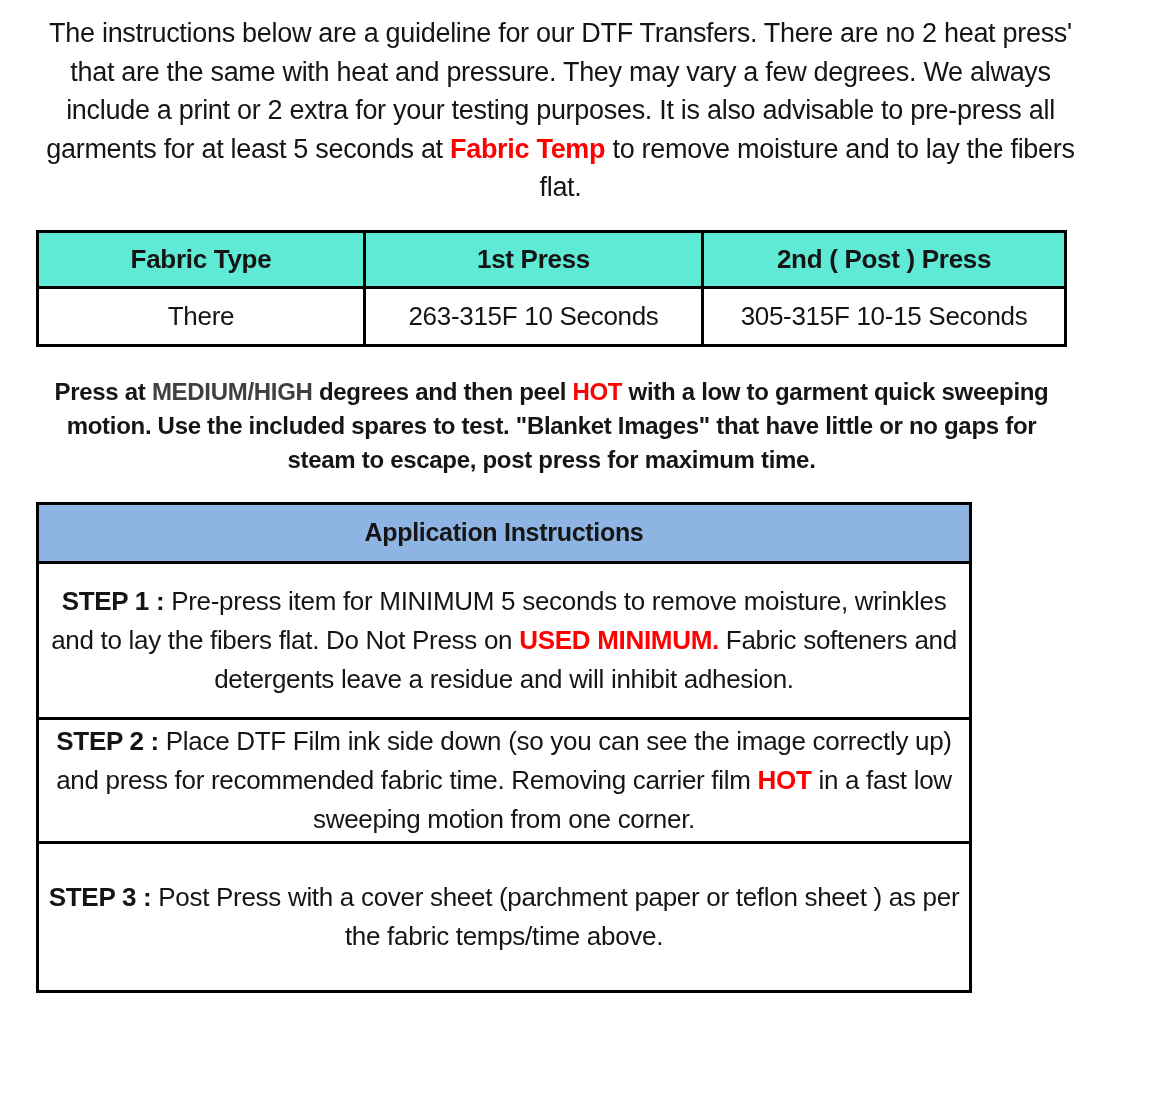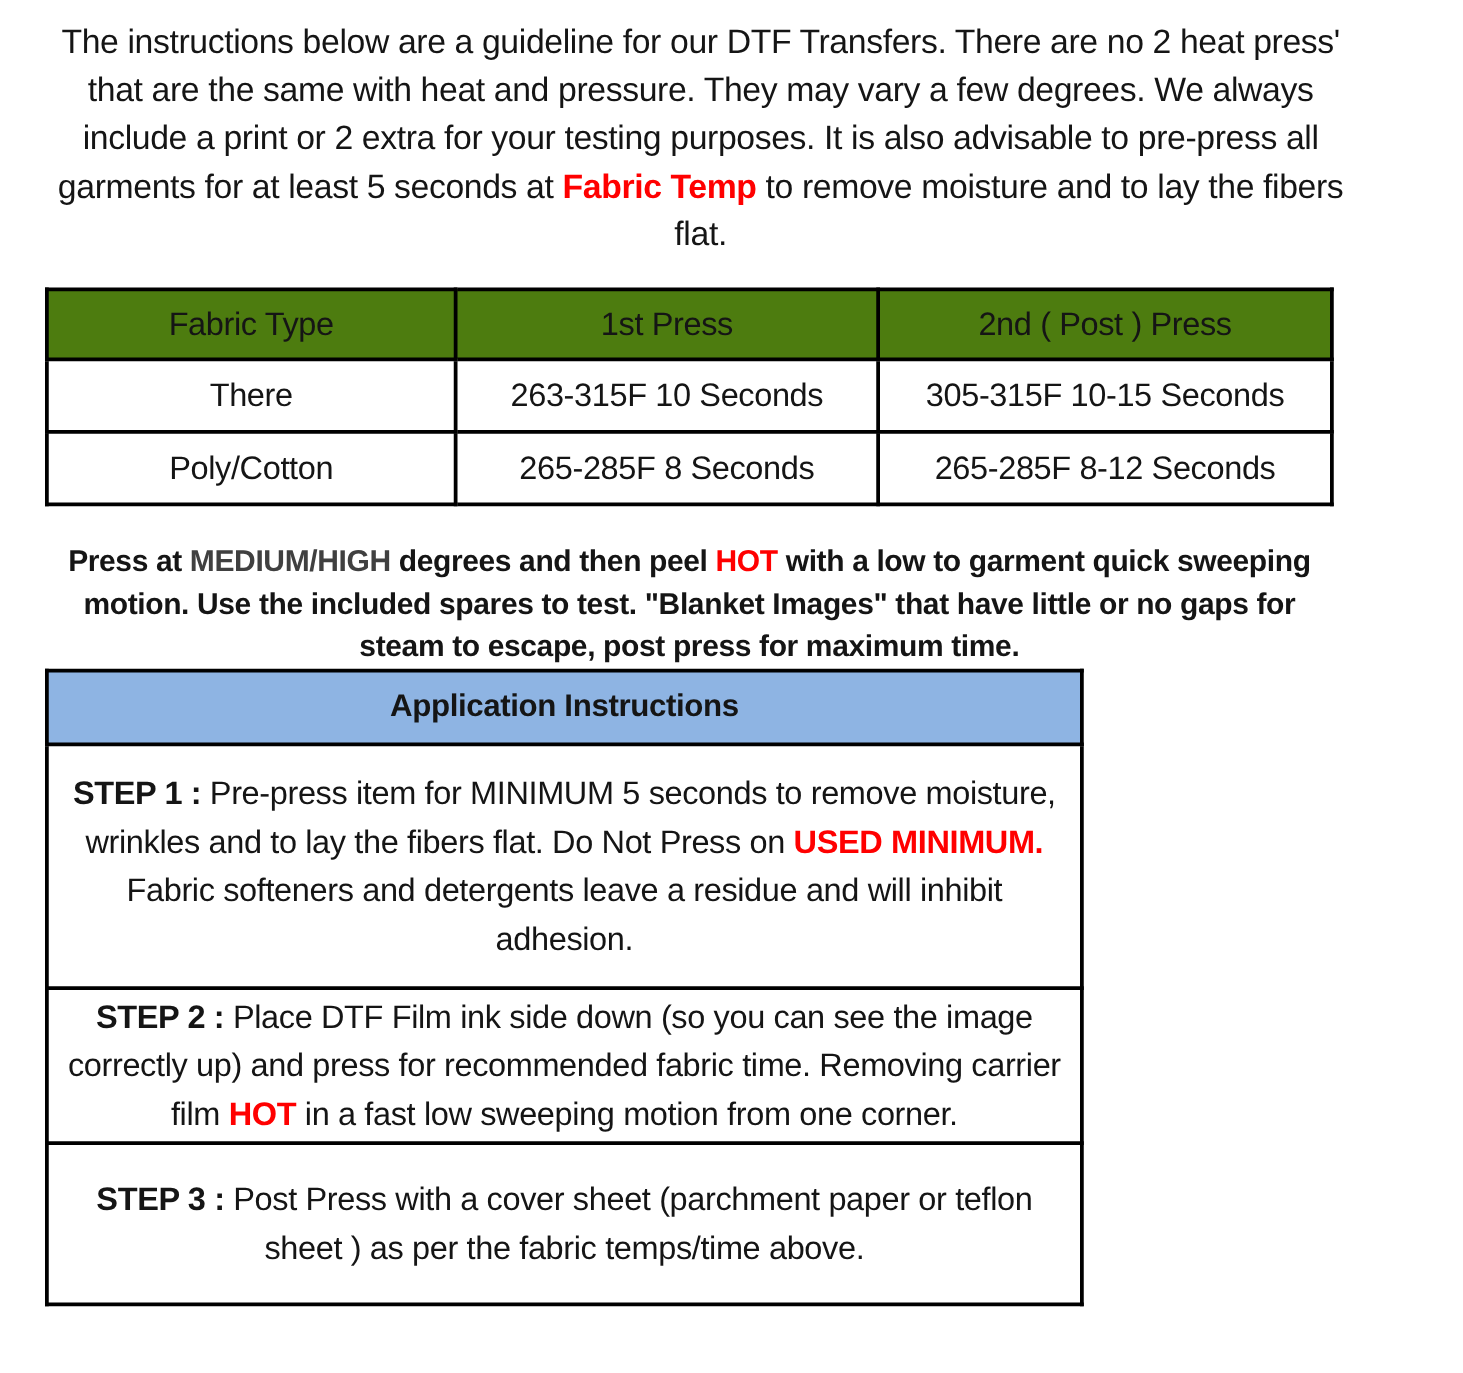--- a/index.html
+++ b/index.html
@@ -38,23 +38,23 @@
     table-layout: fixed;
   }
   table.press-table th, table.press-table td {
     border: 3px solid #000000;
     text-align: center;
     vertical-align: middle;
     font-size: 26px;
     padding: 0;
   }
   table.press-table th {
-    background: #4d7c0f;
+    background: #5eead4;
     height: 53px;
-    font-weight: normal;
+    font-weight: bold;
     margin-top: 16px;
   }
   table.press-table td {
     height: 55px;
     font-weight: normal;
   }
   .col-fabric { width: 31.8%; }
   .col-press1 { width: 32.9%; }
   .col-press2 { width: 35.3%; }
 
@@ -62,42 +62,43 @@
     width: 1031px;
     margin: 28px 0 0 36px;
     text-align: center;
     font-weight: bold;
     font-size: 24px;
     line-height: 34px;
   }
 
   table.app-table {
     border-collapse: collapse;
-    width: 831px;
+    width: 936px;
+    margin-top: 25px;
     table-layout: fixed;
   }
   table.app-table th, table.app-table td {
     border: 3px solid #000000;
     text-align: center;
     vertical-align: middle;
   }
   table.app-table th {
     background: #8eb4e3;
     height: 54px;
     font-size: 25px;
     font-weight: bold;
   }
   table.app-table td {
     font-size: 26px;
     line-height: 39px;
     font-weight: normal;
   }
   td.step-1 { padding: 18px 6px; }
   td.step-2 { padding: 2px 4px; }
-  td.step-3 { padding: 24px 8px; }
+  td.step-3 { padding: 34px 8px; }
 </style>
 </head>
 <body>
 
 <div class="intro">
   <span>The instructions below are a guideline for our DTF Transfers.  There are no 2 heat press' that are the same with heat and pressure. They may vary a few degrees. We always include a print or 2 extra for your testing purposes. It is also advisable to pre-press all garments for at least 5 seconds at </span><span class="red-bold">Fabric Temp</span><span> to remove moisture and to lay the fibers flat.</span>
 </div>
 
 <div class="content-col">
   <table class="press-table">
@@ -111,25 +112,20 @@
         <th>Fabric Type</th>
         <th>1st Press</th>
         <th>2nd ( Post ) Press</th>
       </tr>
     </thead>
     <tbody>
       <tr>
         <td>There</td>
         <td>263-315F 10 Seconds</td>
         <td>305-315F 10-15 Seconds</td>
-      </tr>
-      <tr>
-        <td>Poly/Cotton</td>
-        <td>265-285F 8 Seconds</td>
-        <td>265-285F 8-12 Seconds</td>
       </tr>
     </tbody>
   </table>
 </div>
 
 <div class="pressure-note">
   <span>Press at </span><span class="olive-bold">MEDIUM/HIGH</span><span> degrees and then peel </span><span class="red-bold">HOT</span><span> with a low to garment quick sweeping motion.  Use the included spares to test. "Blanket Images" that have little or no gaps for steam to escape, post press for maximum time.</span>
 </div>
 
 <div class="content-col">

